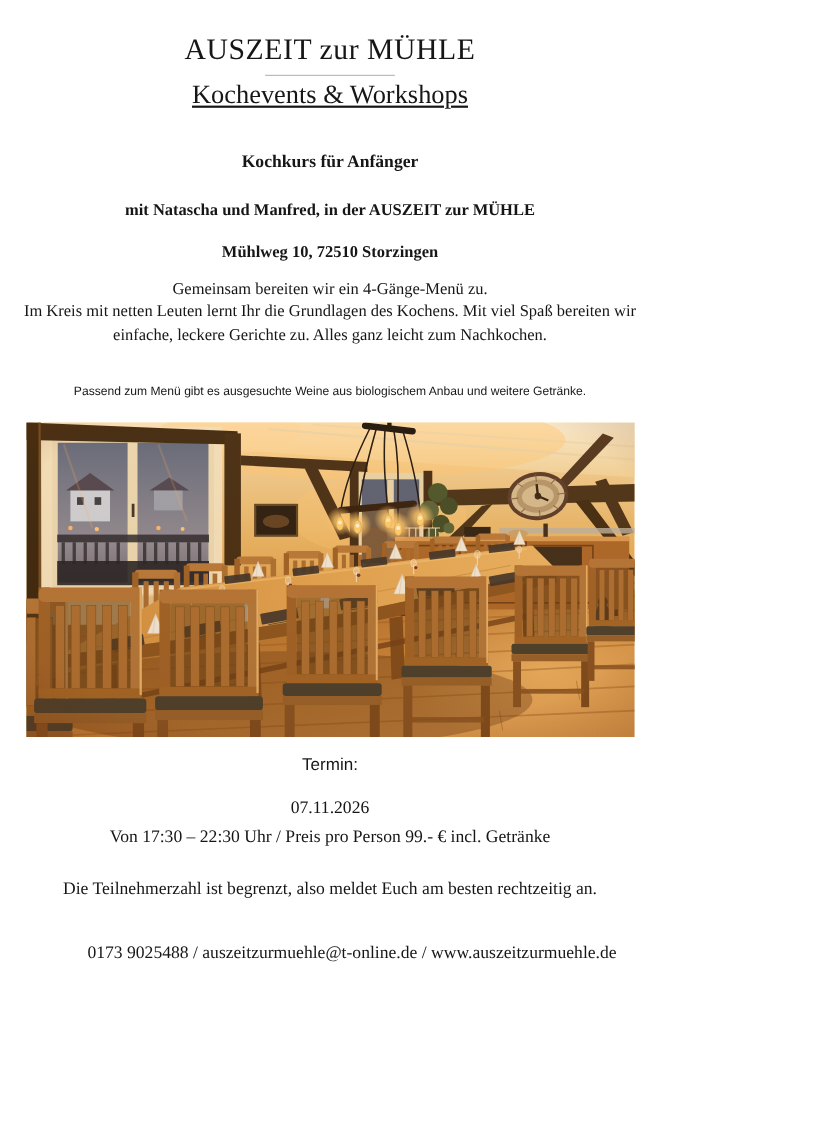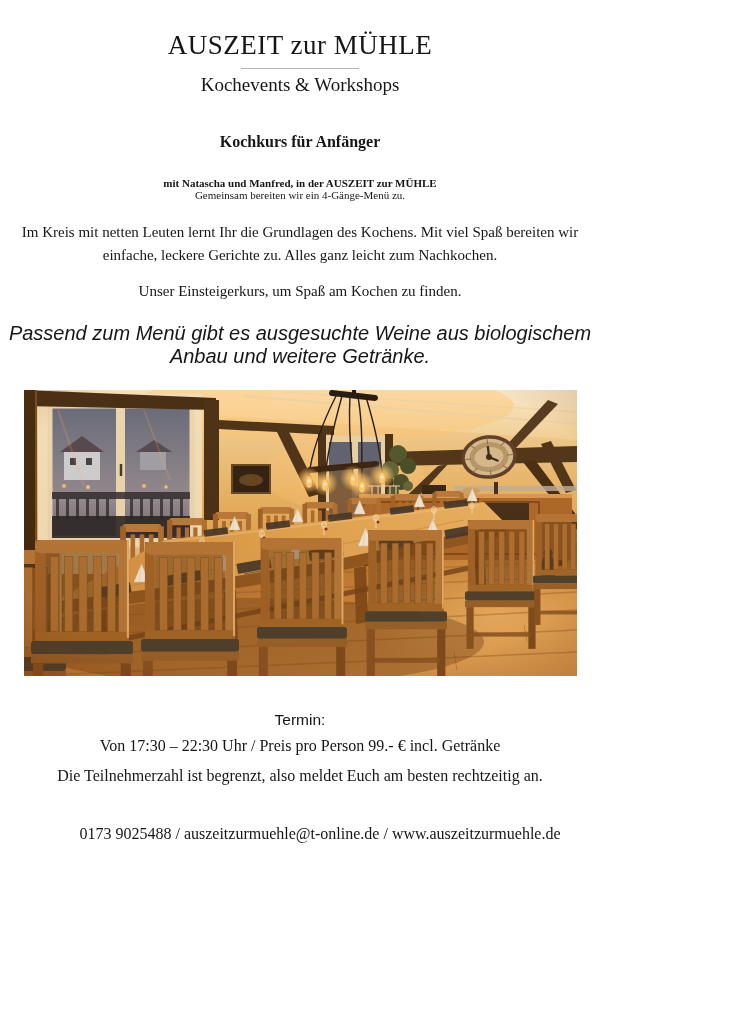--- a/index.html
+++ b/index.html
@@ -4,51 +4,51 @@
 <style>
   html,body{margin:0;padding:0;}
   body{
     width:752px;height:1024px;background:#ffffff;
     font-family:"Liberation Serif", serif;color:#161616;
     -webkit-font-smoothing:antialiased;overflow:hidden;
   }
   .page{width:600px;height:1024px;text-align:center;box-sizing:border-box;padding-top:30px;}
   .brand-title{font-size:27px;letter-spacing:.5px;line-height:1.15;}
   .brand-divider{width:118px;height:1px;background:#b5b5b5;margin:7px auto 5px;}
-  .brand-subtitle{font-size:19px;line-height:1.15;}
+  .brand-subtitle{font-size:24px;line-height:1.15;text-decoration:underline;}
   .event-title{font-size:16px;font-weight:bold;margin-top:36px;line-height:1.2;}
-  .host-line{font-size:11px;font-weight:bold;margin-top:26px;}
+  .host-line{font-size:15px;font-weight:bold;margin-top:26px;}
   .address-line{font-size:15px;font-weight:bold;margin-top:22px;}
-  .p1{font-size:11px;}
-  .p2{font-size:15px;margin-top:20px;width:600px;margin-left:auto;margin-right:auto;line-height:1.5;}
+  .p1{font-size:15px;margin-top:16px;}
+  .p2{font-size:15px;margin-top:0;width:600px;margin-left:auto;margin-right:auto;line-height:1.5;}
   .p3{font-size:15px;margin-top:17px;}
-  .drinks-line{font-family:"Liberation Sans", sans-serif;font-size:20px;margin-top:22px;font-style:italic;}
+  .drinks-line{font-family:"Liberation Sans", sans-serif;font-size:11px;margin-top:33px;}
   .photo-wrap{width:553px;height:286px;margin:22px auto 0;}
   .photo-wrap svg{display:block;}
-  .termin-label{font-family:"Liberation Sans", sans-serif;font-size:15.5px;margin-top:35px;}
+  .termin-label{font-family:"Liberation Sans", sans-serif;font-size:15.5px;margin-top:17px;}
   .date-line{font-size:16px;margin-top:21px;}
   .timeprice-line{font-size:16px;margin-top:8px;}
-  .capacity-line{font-size:16px;margin-top:12px;}
+  .capacity-line{font-size:16px;margin-top:30px;}
   .contact-line{font-size:16px;margin-top:40px;padding-left:40px;}
 </style>
 </head>
 <body>
 
 <div class="page">
 
   <div class="brand-title">AUSZEIT zur MÜHLE</div>
   <div class="brand-divider"></div>
   <div class="brand-subtitle">Kochevents &amp; Workshops</div>
 
   <div class="event-title">Kochkurs für Anfänger</div>
   <div class="host-line">mit Natascha und Manfred, in der AUSZEIT zur MÜHLE</div>
+  <div class="address-line">Mühlweg 10, 72510 Storzingen</div>
 
   <div class="p1">Gemeinsam bereiten wir ein 4-Gänge-Menü zu.</div>
   <div class="p2">Im Kreis mit netten Leuten lernt Ihr die Grundlagen des Kochens. Mit viel Spaß bereiten wir einfache, leckere Gerichte zu. Alles ganz leicht zum Nachkochen.</div>
-  <div class="p3">Unser Einsteigerkurs, um Spaß am Kochen zu finden.</div>
 
   <div class="drinks-line">Passend zum Menü gibt es ausgesuchte Weine aus biologischem Anbau und weitere Getränke.</div>
 
   <div class="photo-wrap">
     <svg width="553" height="286" viewBox="0 0 553 286" xmlns="http://www.w3.org/2000/svg">
       <defs>
         <linearGradient id="gWall" x1="0" y1="0" x2="0" y2="1">
           <stop offset="0" stop-color="#f3ddb0"></stop>
             <stop offset="0.55" stop-color="#e6b465"></stop>
             <stop offset="1" stop-color="#d8923f"></stop>
@@ -380,17 +380,18 @@
         <use href="#bulb" transform="translate(338,95)"></use>
         <use href="#bulb" transform="translate(358,86)"></use>
       </g>
 
       <rect x="0" y="0" width="553" height="286" fill="url(#gCast)"></rect>
       <rect x="0" y="0" width="553" height="286" fill="url(#rVign)"></rect>
     </svg>
   </div>
 
   <div class="termin-label">Termin:</div>
+  <div class="date-line">07.11.2026</div>
   <div class="timeprice-line">Von 17:30 – 22:30 Uhr / Preis pro Person 99.- € incl. Getränke</div>
   <div class="capacity-line">Die Teilnehmerzahl ist begrenzt, also meldet Euch am besten rechtzeitig an.</div>
   <div class="contact-line">0173 9025488 / auszeitzurmuehle@t-online.de / www.auszeitzurmuehle.de</div>
 
 </div>
 
 </body></html>

